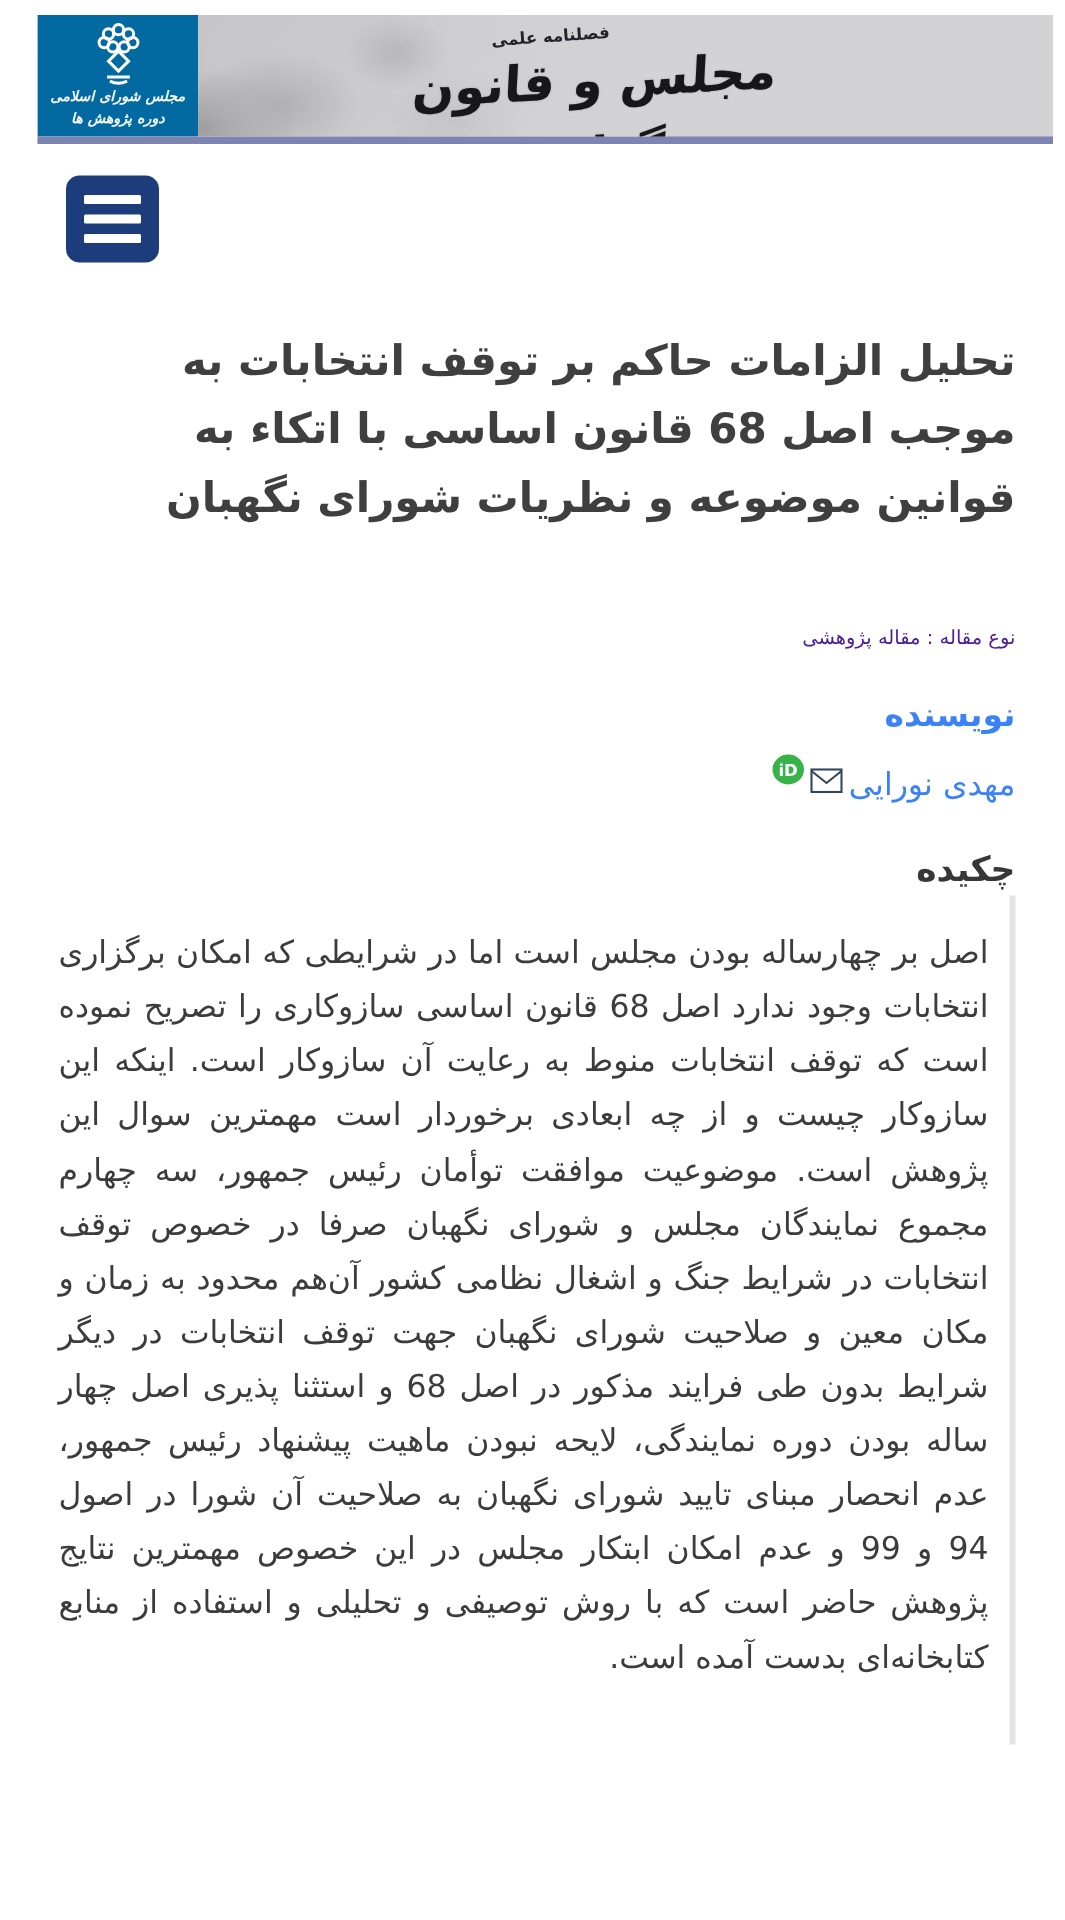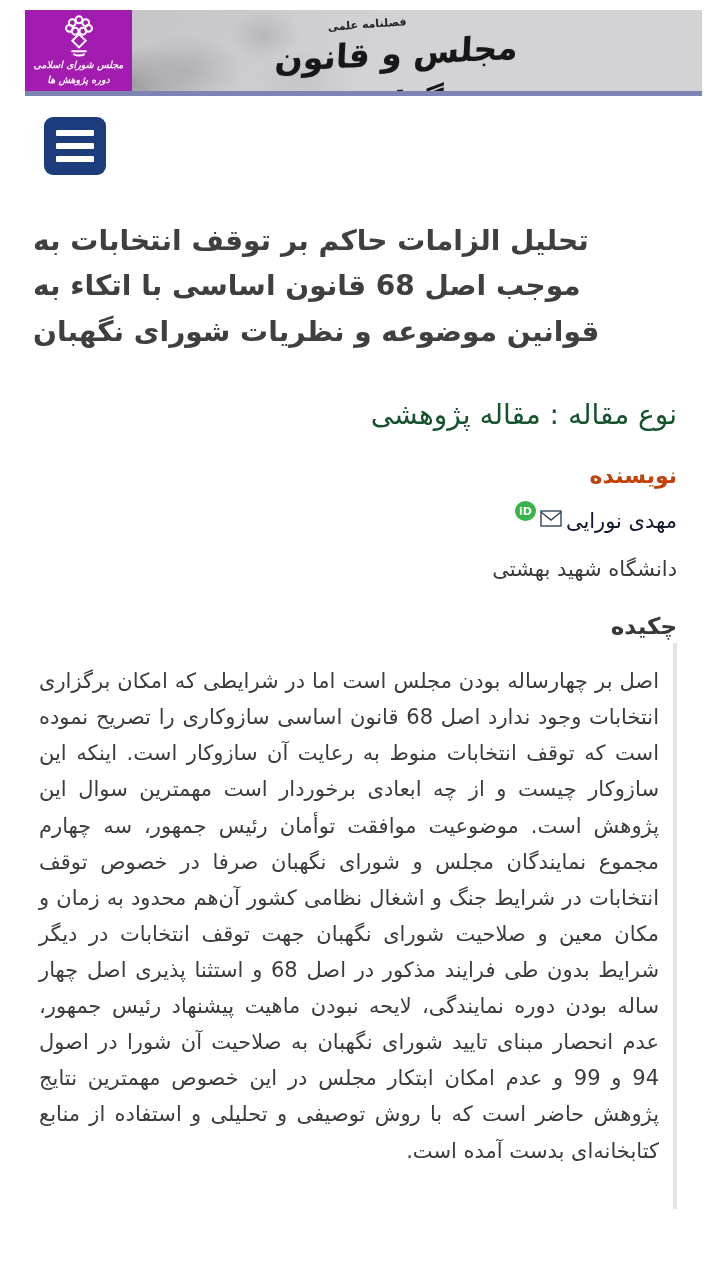--- a/index.html
+++ b/index.html
@@ -46,21 +46,21 @@
     display: inline-block;
     font-size: 33px; font-weight: bold;
     transform: rotate(-3deg) skewX(-6deg);
     letter-spacing: -1px;
     line-height: 1.5;
     text-shadow: 0 0 1px rgba(0,0,0,.35);
   }
   .header-logo-box {
     position: absolute; top: 0; bottom: 0; left: 0;
     width: 107px;
-    background: #a21caf;
+    background: #0369a1;
     display: flex; flex-direction: column; align-items: center; justify-content: center;
     gap: 2px;
     color: #ffffff;
   }
   .emblem { width: 46px; height: 42px; }
   .org-line { font-size: 9.5px; font-weight: bold; font-style: italic; color: rgba(255,255,255,.95); line-height: 1.35; }
   
   .menu-btn {
     position: absolute; top: 117px; left: 44px;
     width: 62px; height: 58px;
@@ -70,37 +70,37 @@
     gap: 7px; cursor: pointer;
   }
   .menu-btn .bar { width: 38px; height: 6px; background: #ffffff; border-radius: 1px; }
   
   .content { padding: 0 33px; }
   .article-title {
     margin-top: 122px;
     font-size: 28px; font-weight: bold;
     color: #3f3f3f;
     line-height: 1.62;
-    text-align: left;
+    text-align: right;
   }
   .article-type {
-    margin-top: 44px;
-    font-size: 28px; color: #14532d;
+    margin-top: 64px;
+    font-size: 13px; color: #4c1d95;
   }
   .author-label {
     margin-top: 32px;
-    font-size: 22px; font-weight: bold; color: #c2410c;
+    font-size: 22px; font-weight: bold; color: #3b82f6;
   }
   .author-row {
     margin-top: 13px;
     font-size: 21px;
     display: flex; align-items: flex-end; gap: 4px;
   }
   .author-name {
-    color: #0f172a; text-decoration: none; cursor: pointer;
+    color: #3b82f6; text-decoration: none; cursor: pointer;
   }
   .email-icon { width: 22px; height: 17px; margin-bottom: 6px; cursor: pointer; }
   .orcid-icon {
     width: 21px; height: 20px; border-radius: 50%;
     background: #37b34a; color: #ffffff;
     font-size: 11px; font-weight: bold;
     display: inline-flex; align-items: center; justify-content: center;
     margin-bottom: 12px; cursor: pointer; text-align: right;
   }
   .affiliation {
@@ -164,18 +164,17 @@
 
   <div class="author-row">
     <a class="author-name">مهدی نورایی</a>
     <svg class="email-icon" viewBox="0 0 22 17" fill="none" stroke="#33475b" stroke-width="1.4">
       <rect x="1" y="1" width="20" height="15"></rect>
       <path d="M1 2 L11 10 L21 2"></path>
     </svg>
     <span class="orcid-icon">iD</span>
   </div>
 
-  <div class="affiliation">دانشگاه شهید بهشتی</div>
 
   <div class="abstract-label">چکیده</div>
 
   <blockquote class="abstract-box">اصل بر چهارساله بودن مجلس است اما در شرایطی که امکان برگزاری انتخابات وجود ندارد اصل 68 قانون اساسی سازوکاری را تصریح نموده است که توقف انتخابات منوط به رعایت آن سازوکار است. اینکه این سازوکار چیست و از چه ابعادی برخوردار است مهمترین سوال این پژوهش است. موضوعیت موافقت توأمان رئیس جمهور، سه چهارم مجموع نمایندگان مجلس و شورای نگهبان صرفا در خصوص توقف انتخابات در شرایط جنگ و اشغال نظامی کشور آن‌هم محدود به زمان و مکان معین و صلاحیت شورای نگهبان جهت توقف انتخابات در دیگر شرایط بدون طی فرایند مذکور در اصل 68 و استثنا پذیری اصل چهار ساله بودن دوره نمایندگی، لایحه نبودن ماهیت پیشنهاد رئیس جمهور، عدم انحصار مبنای تایید شورای نگهبان به صلاحیت آن شورا در اصول 94 و 99 و عدم امکان ابتکار مجلس در این خصوص مهمترین نتایج پژوهش حاضر است که با روش توصیفی و تحلیلی و استفاده از منابع کتابخانه‌ای بدست آمده است.</blockquote>
 </main>
 
 </body></html>

